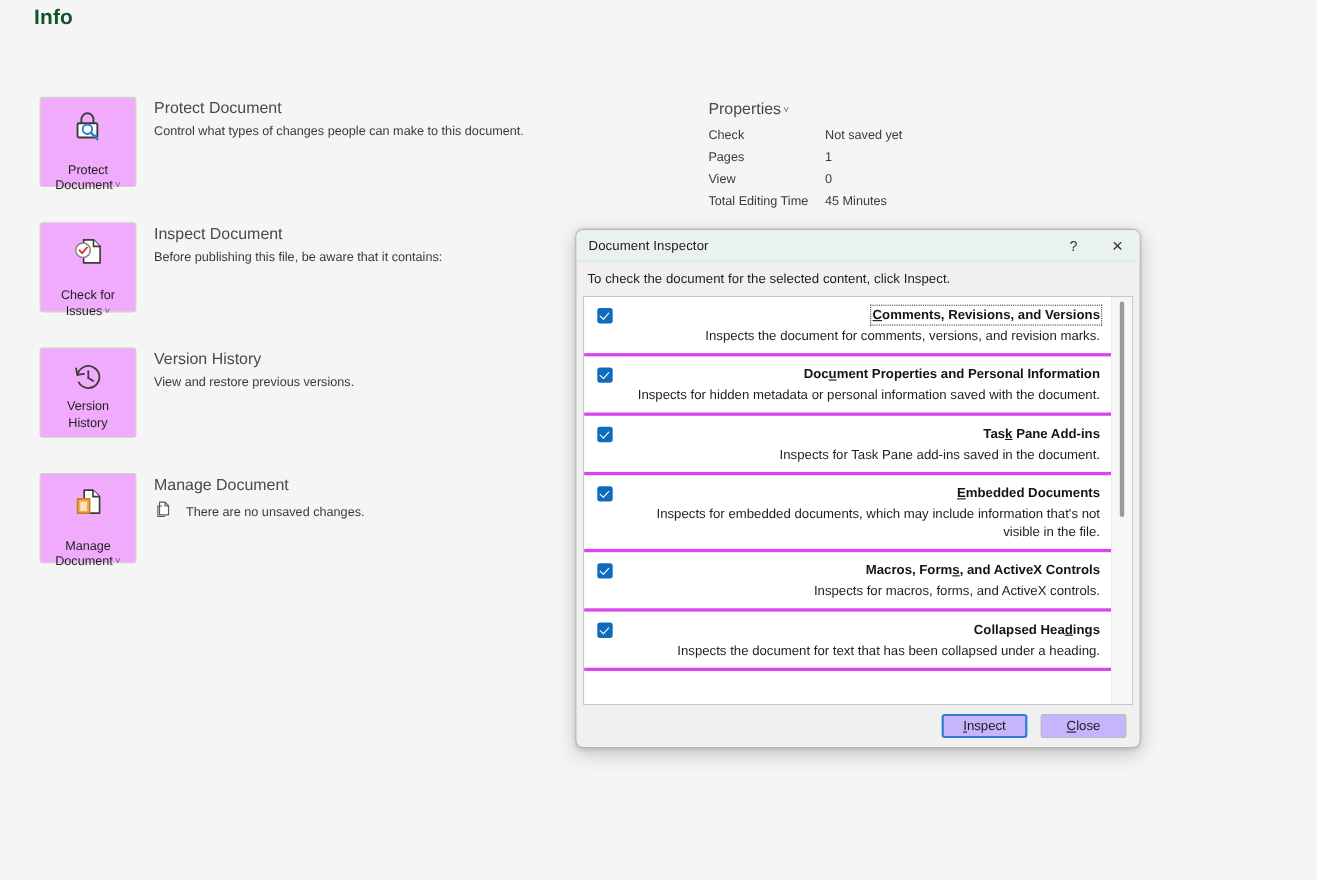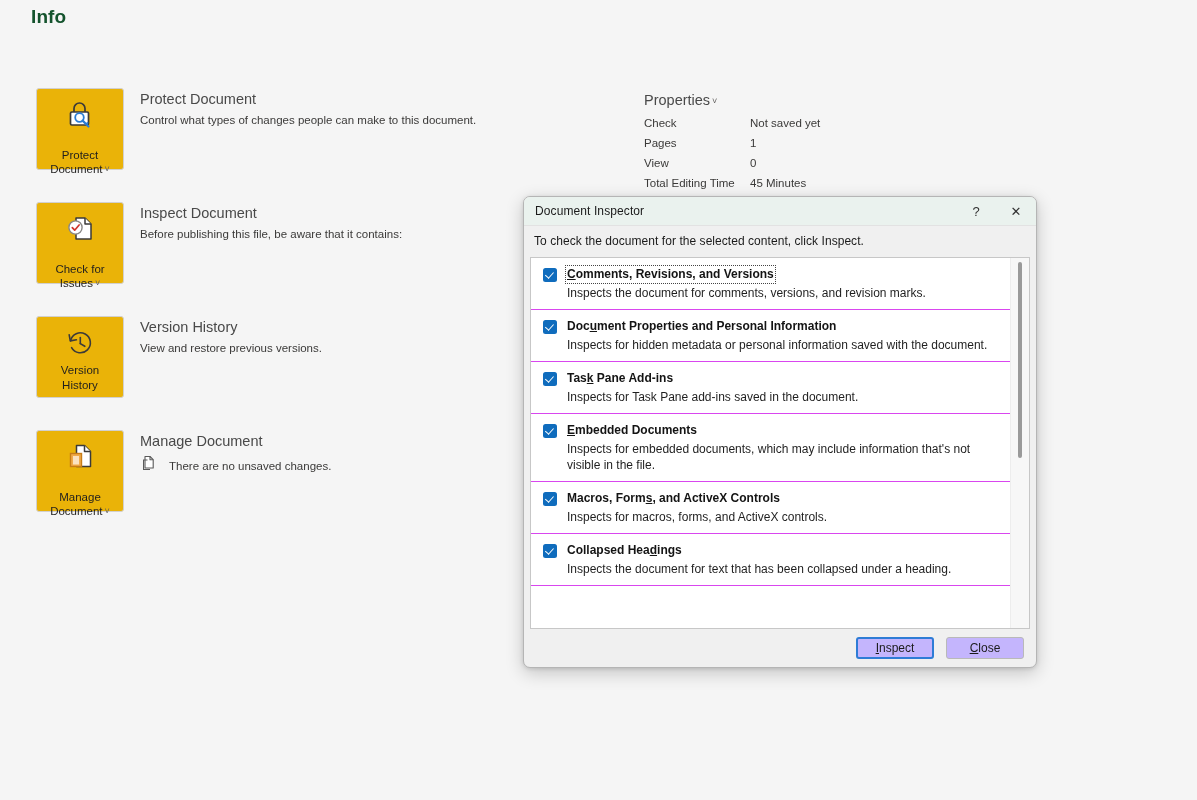--- a/index.html
+++ b/index.html
@@ -33,21 +33,21 @@
     left: 36px;
     display: flex;
     align-items: flex-start;
   }
 
   .big-button {
     width: 88px;
     height: 82px;
     border: 1px solid #d2d0ce;
     border-radius: 3px;
-    background: #eab308;
+    background: #f0abfc;
     display: flex;
     flex-direction: column;
     align-items: center;
     justify-content: flex-start;
     padding-top: 8px;
     box-sizing: border-box;
     cursor: pointer;
   }
   .big-button .bb-icon {
     height: 36px;
@@ -139,21 +139,21 @@
     vertical-align: top;
     line-height: 16px;
   }
   .prop-key { color: #3b3a39; width: 106px; }
   .prop-val { color: #3b3a39; }
 
   
   #doc-inspector {
     position: absolute;
     left: 523px;
-    top: 196px;
+    top: 208px;
     width: 514px;
     height: 472px;
     background: #f0f0f0;
     border: 1px solid #b5b5b5;
     border-radius: 7px;
     box-shadow: 0 5px 18px rgba(0,0,0,0.20), 0 1px 4px rgba(0,0,0,0.12);
     box-sizing: border-box;
     overflow: hidden;
     font-size: 12px;
   }
@@ -212,23 +212,24 @@
     left: 0;
     top: 0;
     right: 19px;
     bottom: 0;
     overflow: hidden;
   }
   .insp-item {
     display: flex;
     align-items: flex-start;
     padding: 9px 10px 8px 12px;
-    border-bottom: 1px solid #d946ef;
+    border-bottom: 3px solid #d946ef;
     box-sizing: border-box;
     cursor: pointer;
+    text-align: right;
   }
   .insp-check {
     width: 14px;
     height: 14px;
     border-radius: 2.5px;
     background: #0f6cbd;
     flex: 0 0 auto;
     margin-top: 1px;
     position: relative;
     cursor: pointer;

